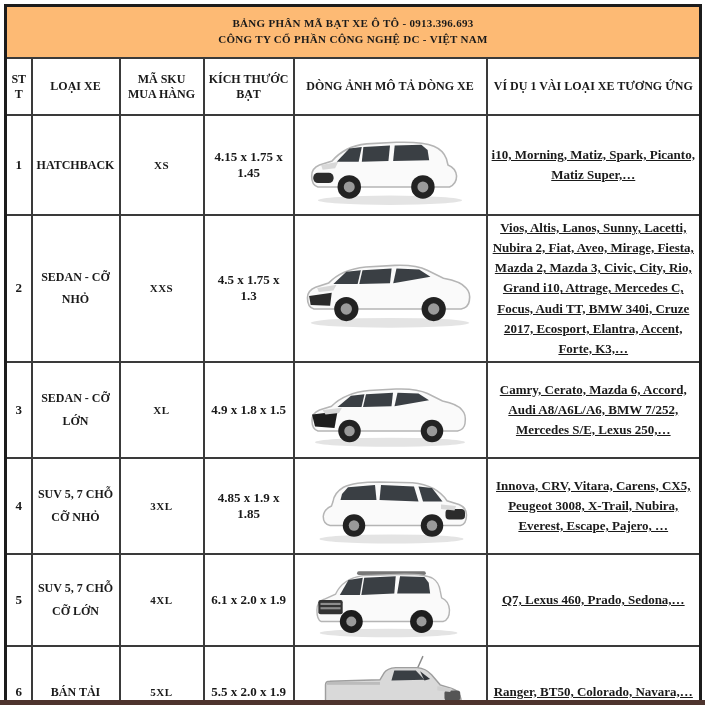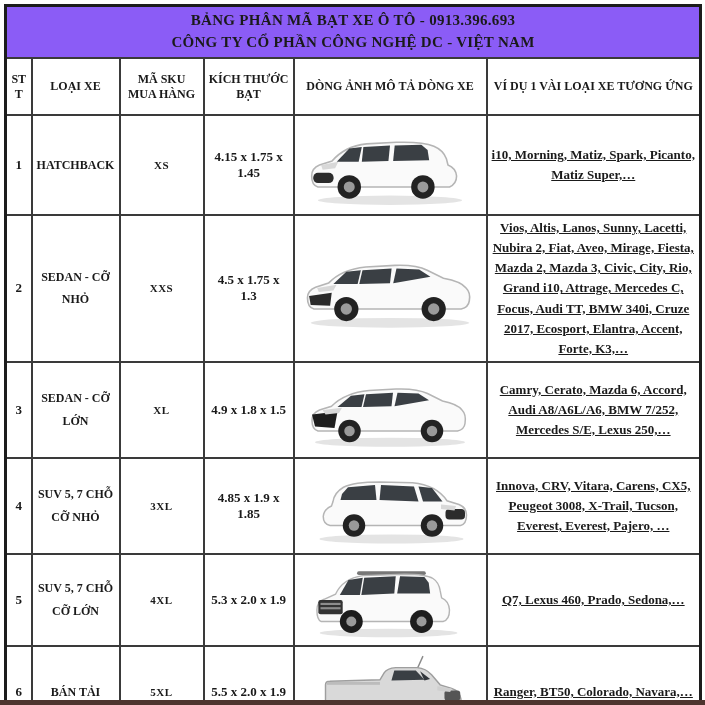--- a/index.html
+++ b/index.html
@@ -12,22 +12,22 @@
   table.main{
     border-collapse:collapse;table-layout:fixed;width:695px;
     border:3px solid #1c1c1c;
   }
   table.main td,table.main th{
     border:2px solid #3a3a3a;
     text-align:center;vertical-align:middle;
     font-weight:bold;padding:2px 4px;overflow:hidden;
   }
   .title-cell{
-    background:#8b5cf6;height:46px;
-    font-size:15px;letter-spacing:.3px;line-height:1.45;
+    background:#fdba74;height:46px;
+    font-size:11px;letter-spacing:.3px;line-height:1.45;
   }
   .title-line{display:block;}
   .colhead{font-size:12px;height:51px;line-height:1.25;}
   .col-stt-head{word-break:break-all;}
   .cell-stt{font-size:13px;}
   .cell-type{font-size:12px;white-space:pre-line;line-height:1.9;}
   .cell-sku{font-size:11px;letter-spacing:.5px;}
   .cell-size{font-size:13px;margin-left:25px;}
   .cell-img{padding:0;}
   .cell-ex{font-size:13px;line-height:1.55;padding:2px 6px;text-decoration:underline;}
@@ -160,29 +160,29 @@
           <path d="M90,32 L54,35 46,44 44,52 92,52 Z" fill="#3a3f44"></path>
           <rect x="184" y="64" width="26" height="14" rx="5" fill="#2b2b2b"></rect>
           <path d="M178,58 L198,60 196,66 178,64 Z" fill="#d8d8d8"></path>
           <circle cx="62" cy="86" r="15" fill="#222"></circle>
                 <circle cx="62" cy="86" r="7" fill="#9a9a9a"></circle>
           <circle cx="166" cy="86" r="15" fill="#222"></circle>
                 <circle cx="166" cy="86" r="7" fill="#9a9a9a"></circle>
         </svg>
       </div>
     </td>
-    <td class="cell-ex">Innova, CRV, Vitara, Carens, CX5, Peugeot 3008, X-Trail, Tucson, Everest, Everest, Pajero, …</td>
+    <td class="cell-ex">Innova, CRV, Vitara, Carens, CX5, Peugeot 3008, X-Trail, Nubira, Everest, Escape, Pajero, …</td>
   </tr>
 
   <tr style="height:89px">
     <td class="cell-stt">5</td>
     <td class="cell-type">SUV 5, 7 CHỖ
 CỠ LỚN</td>
     <td class="cell-sku">4XL</td>
-    <td class="cell-size">5.3 x 2.0 x 1.9</td>
+    <td class="cell-size">6.1 x 2.0 x 1.9</td>
     <td class="cell-img">
       <div class="car-wrap">
         <svg width="178" height="86" viewBox="0 0 220 120">
           <ellipse cx="108" cy="106" rx="96" ry="6" fill="#e4e4e4"></ellipse>
           <rect x="64" y="20" width="96" height="5" rx="2.5" fill="#777"></rect>
           <path d="M14,90 Q8,88 8,74 Q8,63 18,59 L34,52 Q44,30 72,26 L130,24 Q160,24 170,30 Q178,35 180,47 L182,57 Q192,61 193,74 Q193,88 184,90 Z" fill="#fafafa" stroke="#b5b5b5" stroke-width="2"></path>
           <path d="M40,53 L52,32 72,29 68,53 Z" fill="#3a3f44"></path>
           <path d="M74,29 L118,27 116,51 70,53 Z" fill="#3a3f44"></path>
           <path d="M124,27 L158,28 164,36 166,51 120,51 Z" fill="#3a3f44"></path>
           <rect x="10" y="60" width="34" height="20" rx="3" fill="#333"></rect>

